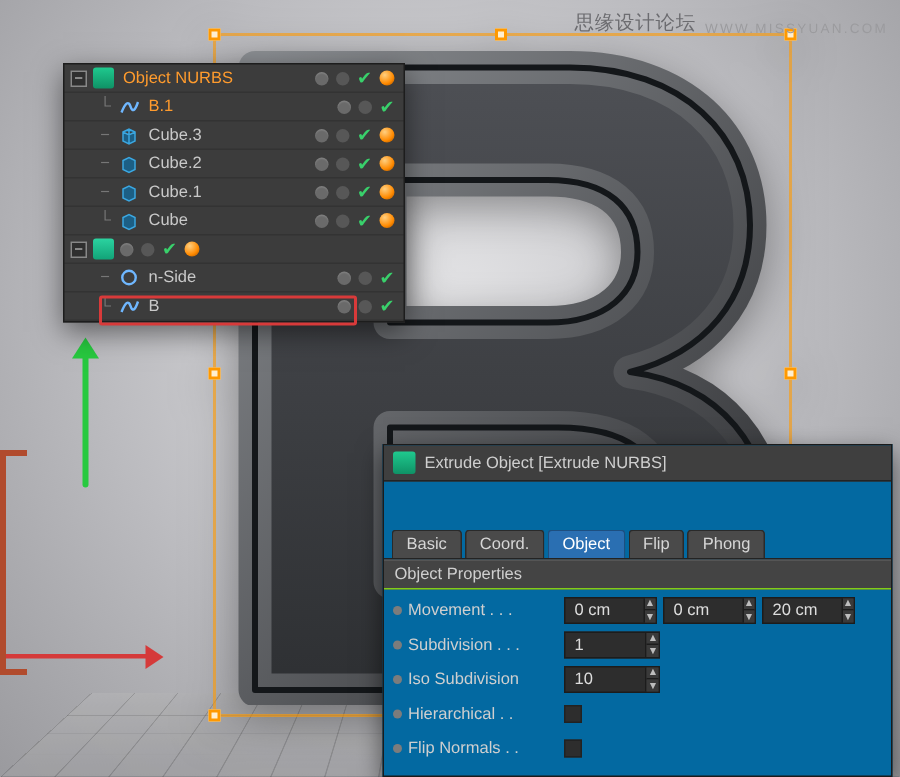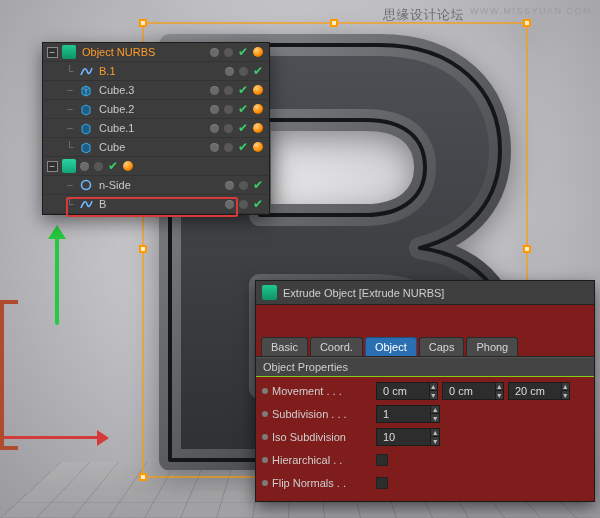--- a/index.html
+++ b/index.html
@@ -39,21 +39,21 @@
   .bigB svg { width:100%; height:100%; }
   .outline { position:absolute; inset:-8px; border:2px solid rgba(255,153,0,.6); border-radius:6px; pointer-events:none;}
   .outline .handle { position:absolute; width:8px; height:8px; border:2px solid #ff9900; background:#ffefcf; }
   .h-tl{left:-5px;top:-5px;} .h-tr{right:-5px;top:-5px;} .h-bl{left:-5px;bottom:-5px;} .h-br{right:-5px;bottom:-5px;}
   .h-tm{left:50%;top:-5px;margin-left:-5px;} .h-bm{left:50%;bottom:-5px;margin-left:-5px;}
   .h-lm{left:-5px;top:50%;margin-top:-5px;} .h-rm{right:-5px;top:50%;margin-top:-5px;}
 
   
   .watermark {
     position:absolute; top:6px; right:8px; font-size:12px; color:#7e7e82; letter-spacing:.5px;
-    display:flex; gap:6px; align-items:flex-start;
+    display:flex; gap:6px; align-items:flex-end;
   }
   .watermark .cn{color:#6c6c70;font-size:13px;}
   .watermark .en{font-size:9px; color:#9b9b9e; letter-spacing:1.5px;}
 
   
   .obj-panel {
     position:absolute; left:42px; top:42px; width:228px;
     background:#3c3c3c; border:1px solid #1d1d1d; box-shadow:0 6px 18px rgba(0,0,0,.5);
     font-size:11px; color:#c9c9c9;
     user-select:none;
@@ -81,22 +81,22 @@
   .col-tags { display:flex; align-items:center; gap:5px; padding-right:6px; }
   .dot { width:9px; height:9px; border-radius:50%; }
   .dot.grey{ background:#6a6a6a; box-shadow:inset 0 1px 1px rgba(255,255,255,.15);}
   .dot.grey2{ background:#575757;}
   .tick { color:#39d06b; font-size:12px; line-height:1; }
   .tag-orange{ width:10px;height:10px;border-radius:50%; background:radial-gradient(circle at 35% 30%, #ffcf80, #ff8a00 60%, #9a4b00);}
   .row-hl { position:absolute; border:2px solid #d83a3a; border-radius:2px; pointer-events:none;}
 
   
   .attr-panel{
-    position:absolute; left:255px; bottom:16px; width:340px;
-    background:#7f1d1d; border:1px solid #1b1b1b; box-shadow:0 6px 16px rgba(0,0,0,.55);
+    position:absolute; left:255px; bottom:0; width:340px;
+    background:#0369a1; border:1px solid #1b1b1b; box-shadow:0 6px 16px rgba(0,0,0,.55);
     font-size:11px; color:#cfcfcf;
   }
   .attr-header{
     display:flex; align-items:center; gap:6px; height:24px; padding:0 6px;
     background:#3f3f3f; border-bottom:1px solid #232323;
   }
   .attr-header .icon{ width:15px; height:15px; background:linear-gradient(#1fc98e,#0f9266); border-radius:2px;}
   .tabs { display:flex; gap:2px; padding:4px 5px 0 5px; border-bottom:1px solid #232323;}
   .tab {
     padding:3px 9px; font-size:11px; background:#4a4a4a; border:1px solid #2a2a2a; border-bottom:none;
@@ -315,21 +315,21 @@
 
 <div class="attr-panel">
   <div class="attr-header">
     <span class="icon"></span>
     <span>Extrude Object [Extrude NURBS]</span>
   </div>
   <div class="tabs">
     <div class="tab">Basic</div>
     <div class="tab">Coord.</div>
     <div class="tab active">Object</div>
-    <div class="tab">Caps</div>
+    <div class="tab">Flip</div>
     <div class="tab">Phong</div>
   </div>
   <div class="section-title">Object Properties</div>
   <div class="props">
     <div class="prop-row">
       <span class="prop-bullet"></span>
       <span class="prop-label">Movement . . .</span>
       <span class="num-field sm">
           <input value="0 cm" style="">
           <span class="spin">

